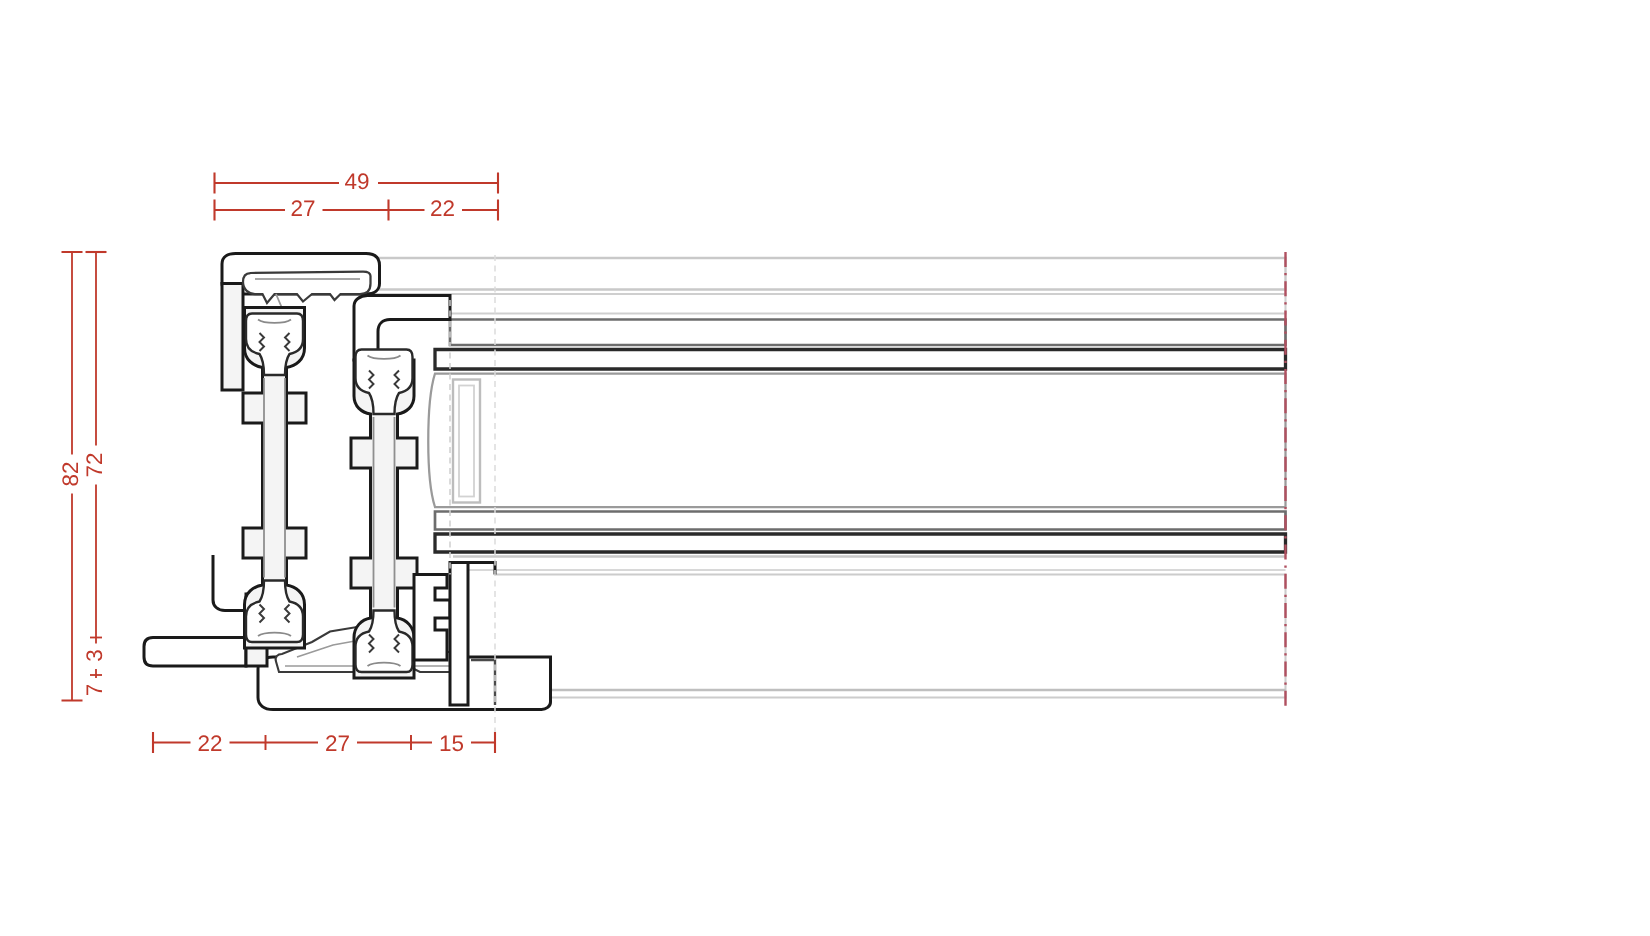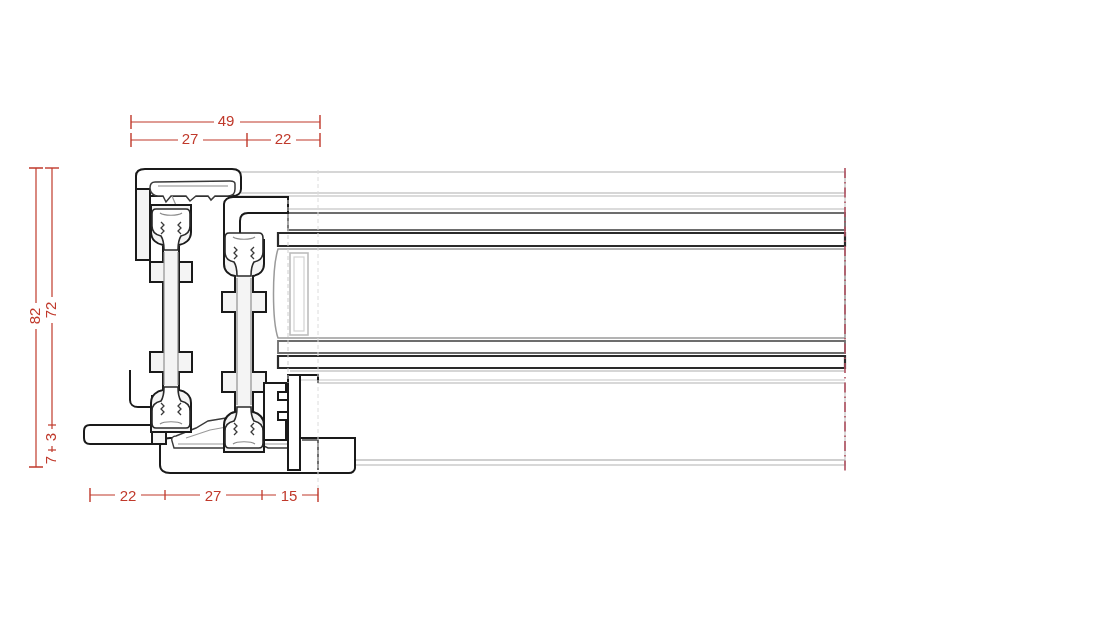--- a/index.html
+++ b/index.html
@@ -1,18 +1,18 @@
 <!DOCTYPE html>
 <html><head>
 <meta charset="utf-8">
 <style>
   html,body{margin:0;padding:0;background:#ffffff;}
   body{width:1100px;height:624px;overflow:hidden;
        font-family:"Liberation Sans",sans-serif;}
-  #stage{position:relative;width:1080px;height:624px;background:#fff;}
+  #stage{position:relative;width:1080px;height:624px;background:#fff;margin-left:12px;}
   svg{display:block;}
   .dimtext{fill:#c0392b;font-family:"Liberation Sans",sans-serif;font-size:15px;}
 </style>
 </head>
 <body>
 
 <div id="stage">
 <svg id="cad" width="1100" height="624" viewBox="0 0 1100 624">
 
   <defs>

